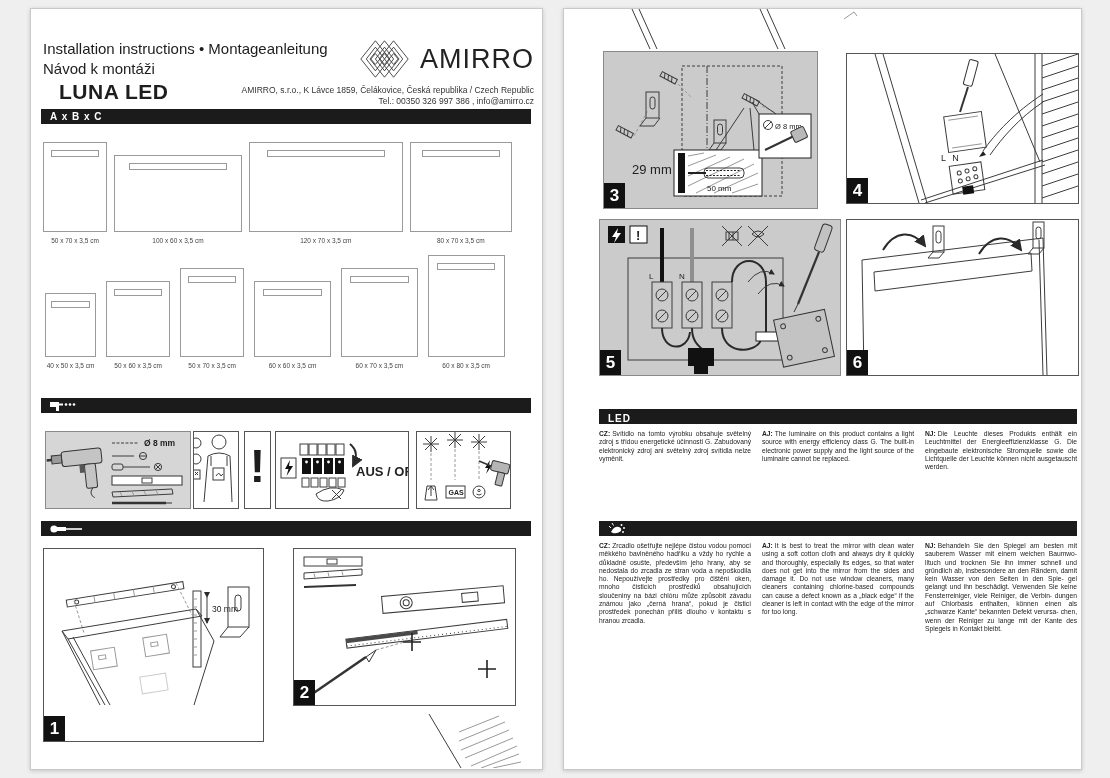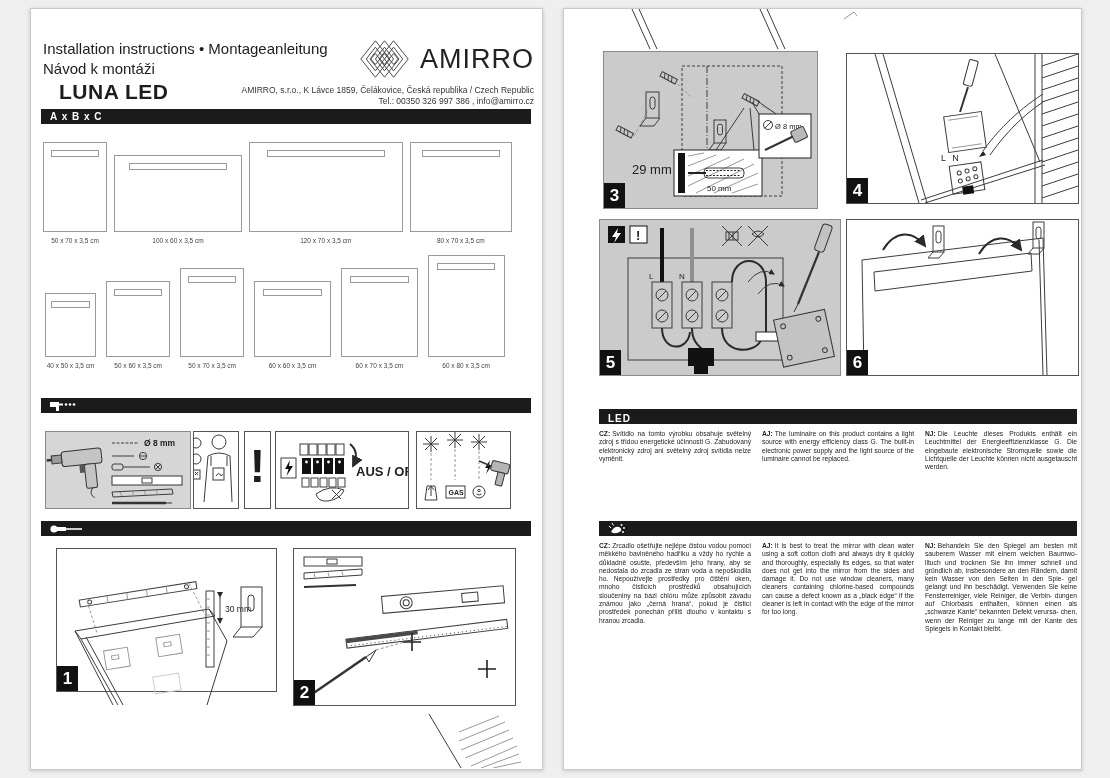--- a/index.html
+++ b/index.html
@@ -274,21 +274,21 @@
   </div>
 
   <div class="black-bar" style="left:10px;top:512px;width:490px;">
     <svg width="34" height="10" viewBox="0 0 34 10">
       <circle cx="4" cy="5" r="3.6" fill="#fff"></circle>
         <rect x="6" y="3" width="10" height="4" fill="#fff"></rect>
       <path d="M16 5 L32 5" stroke="#fff" stroke-width="1.6"></path>
     </svg>
   </div>
 
-  <div class="panel" style="left:25px;top:539px;width:221px;height:144px;">
+  <div class="panel" style="left:12px;top:539px;width:221px;height:194px;">
     <svg width="219" height="156" viewBox="0 0 219 156">
       <g transform="rotate(-9 80 45)">
         <rect x="22" y="42" width="118" height="7" class="ln"></rect>
         <circle cx="32" cy="45.5" r="2" class="ln"></circle>
           <circle cx="130" cy="45.5" r="2" class="ln"></circle>
         <path d="M50 42 v7 M70 42 v7 M90 42 v7 M110 42 v7" class="gry"></path>
       </g>
       <path d="M30 52 L40 84 M132 34 L148 66" class="gry" stroke-dasharray="3 2"></path>
       <path d="M18 82 L152 60 L170 92 M24 90 L158 67 M18 82 L24 90 M152 60 L158 67" class="ln"></path>
       <path d="M18 82 L56 156 M24 90 L61 156 M29 88 L66 156" class="ln"></path>

